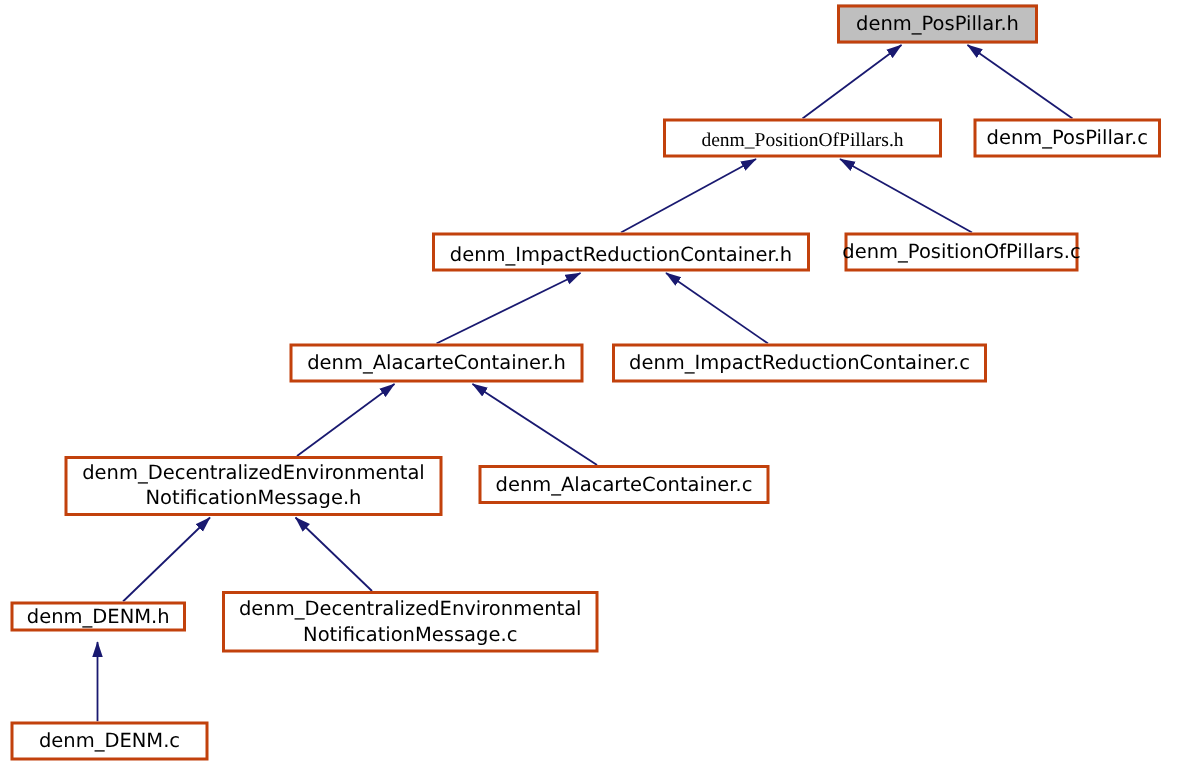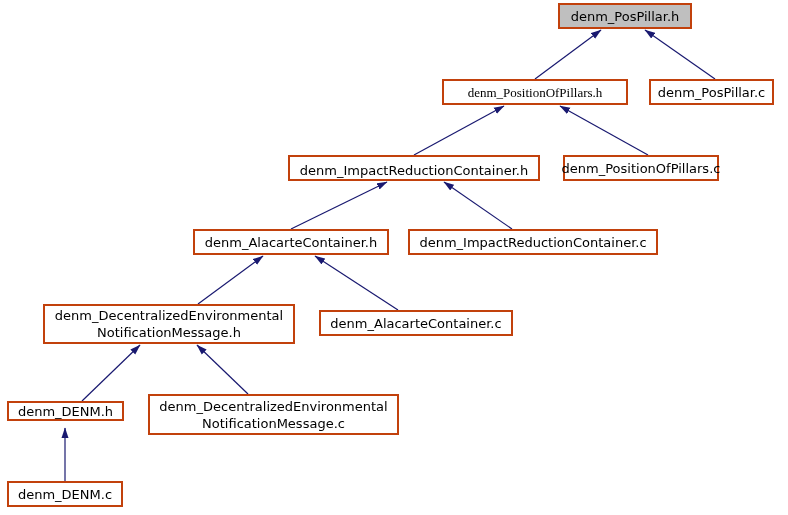--- a/index.html
+++ b/index.html
@@ -107,17 +107,17 @@
 
   <div class="node" style="left:7px;   top:401px; width:117px; height:20px;">
     <span>denm_DENM.h</span>
   </div>
 
   <div class="node" style="left:148px; top:394px; width:251px; height:41px;">
     <span>denm_DecentralizedEnvironmental
 NotificationMessage.c</span>
   </div>
 
-  <div class="node" style="left:7px;   top:481px; width:116px; height:26px;">
+  <div class="node" style="left:7px;   top:481px; width:132px; height:26px;">
     <span>denm_DENM.c</span>
   </div>
 
 </div>
 
 </body></html>

